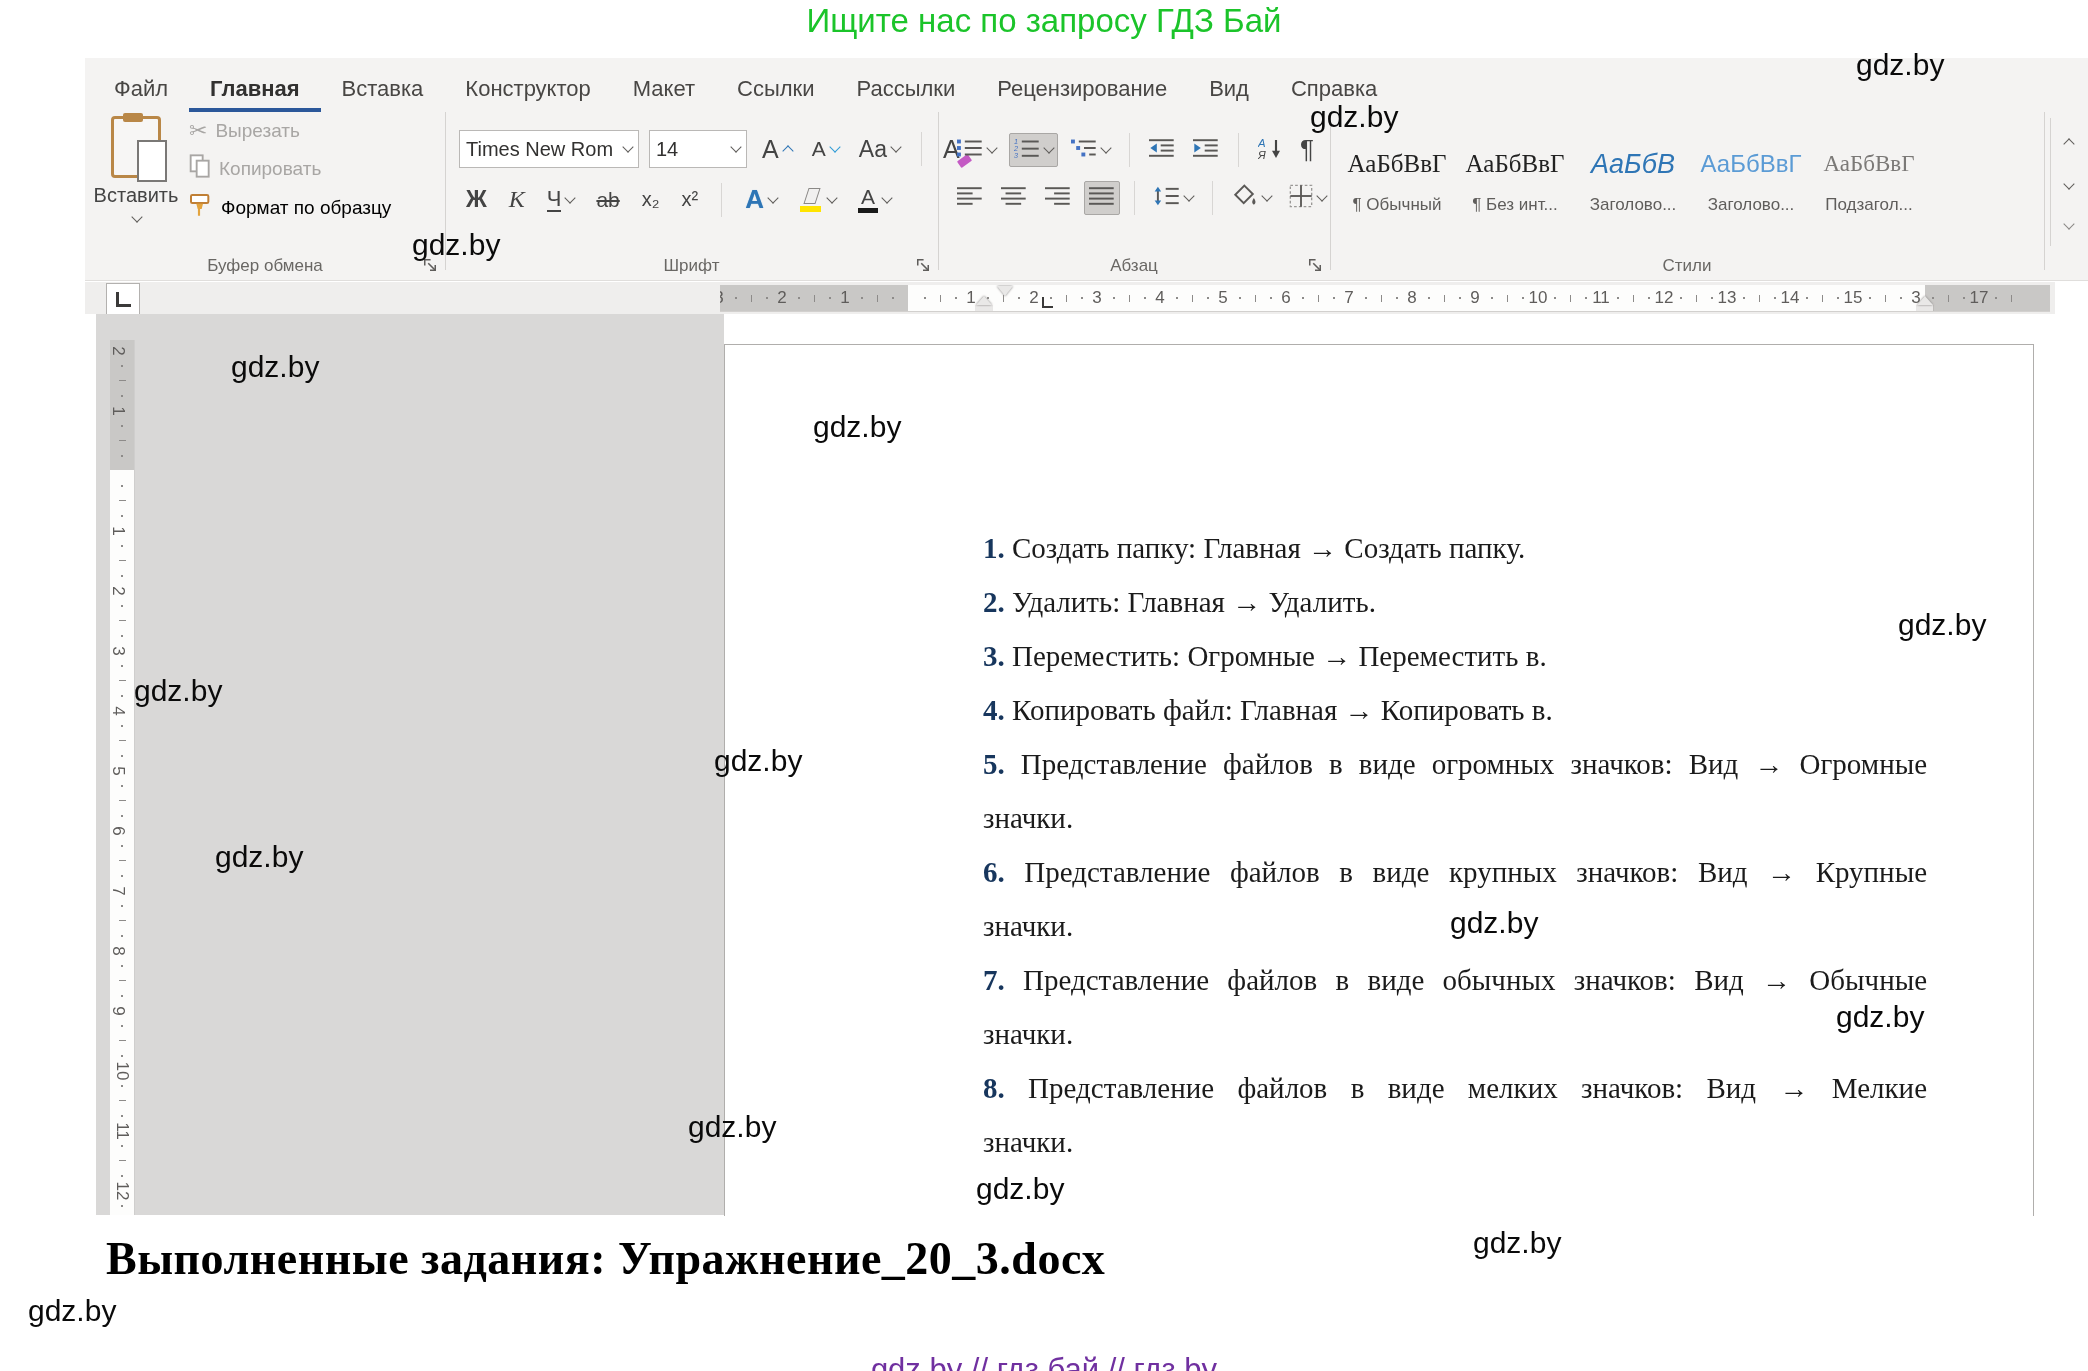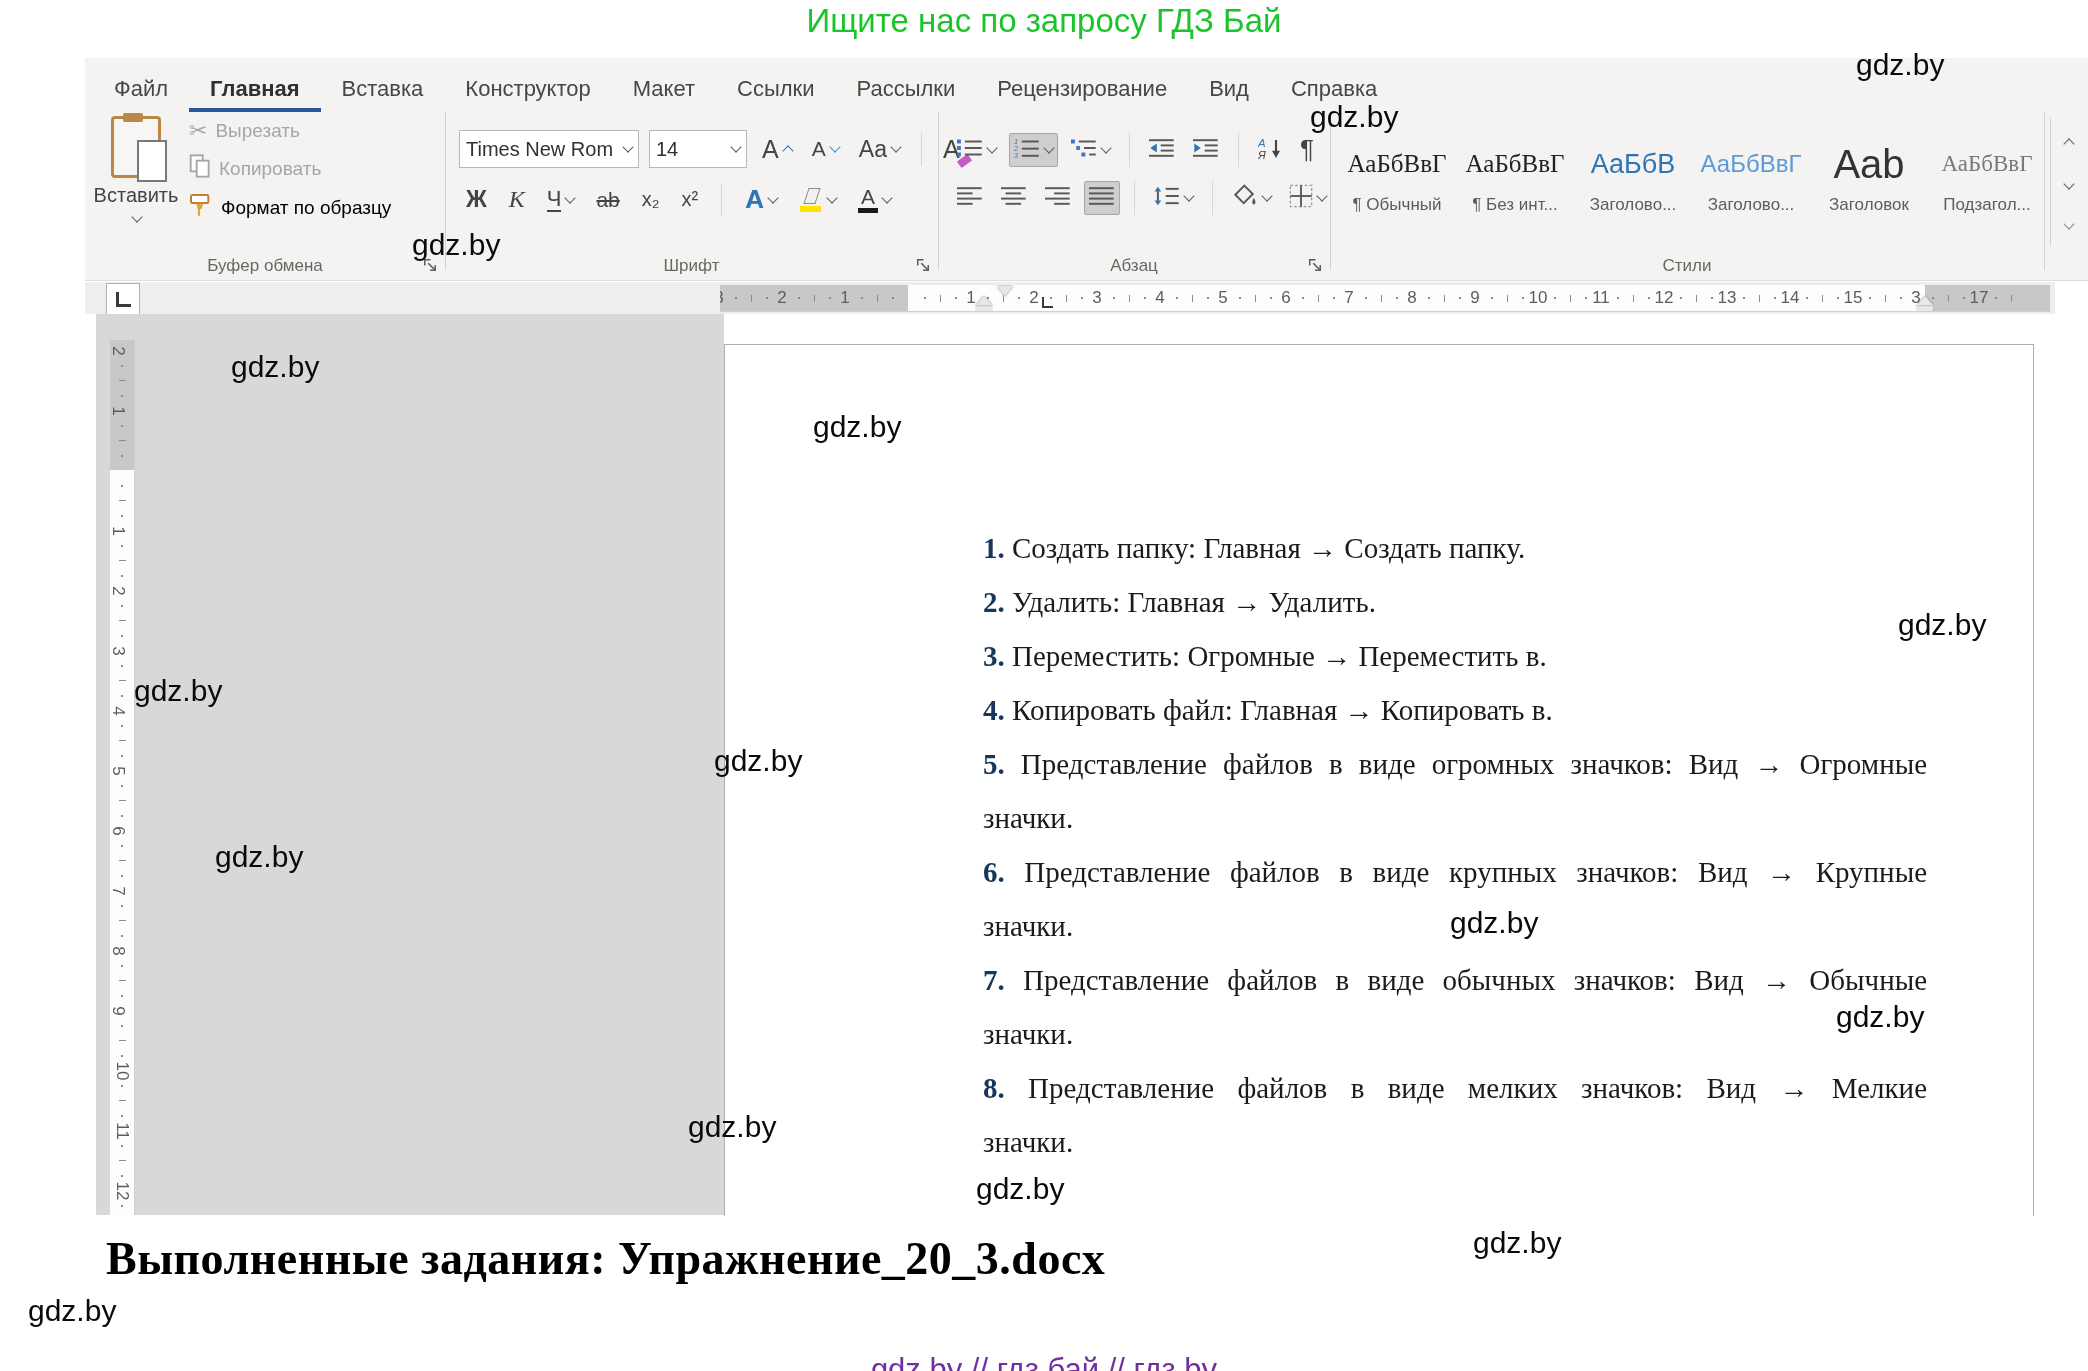--- a/index.html
+++ b/index.html
@@ -52,21 +52,21 @@
   .fcol .bar{width:20px;height:5px;background:#1a1a1a;margin-top:1px;}
   .clearfmt{position:relative;}
   .clearfmt .er{position:absolute;right:-7px;bottom:2px;width:13px;height:8px;background:#c45ac4;transform:rotate(-35deg);border-radius:1px;}
 
   
   .stcards{position:absolute;left:10px;top:8px;display:flex;gap:4px;}
   .stcard{width:112px;height:122px;text-align:center;padding-top:14px;border:1px solid transparent;}
   .stprev{display:block;height:58px;line-height:58px;white-space:nowrap;overflow:hidden;}
   .stname{display:block;font-size:17px;color:#5f5d5b;margin-top:2px;white-space:nowrap;overflow:hidden;}
   .st-0 .stprev,.st-1 .stprev{font-family:"Liberation Serif",serif;font-size:25px;color:#222;}
-  .st-2 .stprev{font-size:27px;color:#2e75b5;}
+  .st-2 .stprev{font-size:27px;color:#2e75b5;font-style:italic;}
   .st-3 .stprev{font-size:24px;color:#5b9bd5;}
   .st-4 .stprev{font-size:40px;color:#333;font-weight:300;}
   .st-5 .stprev{font-family:"Liberation Serif",serif;font-size:23px;color:#7b7977;}
   .starrows{position:absolute;left:1965px;top:60px;width:34px;height:128px;border-left:1px solid #d5d3d1;display:flex;flex-direction:column;align-items:center;justify-content:space-around;}
 
   
   .rulerrow{position:absolute;left:85px;top:282px;width:1970px;height:32px;background:#efeeed;}
   .tabsel{position:absolute;left:21px;top:1px;width:32px;height:30px;background:#fff;border:1px solid #b3b1af;}
   .tabsel i{position:absolute;left:9px;top:8px;width:12px;height:12px;border-left:3px solid #3b3a39;border-bottom:3px solid #3b3a39;}
   .hruler{position:absolute;left:635px;top:3px;width:1330px;height:26px;background:#fdfdfc;overflow:hidden;border-bottom:1px solid #d2d0ce;}
@@ -414,24 +414,20 @@
             <span class="stprev">АаБбВвГ</span>
             <span class="stname">¶ Без инт...</span>
           </div>
           <div class="stcard st-2">
             <span class="stprev">АаБбВ</span>
             <span class="stname">Заголово...</span>
           </div>
           <div class="stcard st-3">
             <span class="stprev">АаБбВвГ</span>
             <span class="stname">Заголово...</span>
-          </div>
-          <div class="stcard st-4">
-            <span class="stprev">Аab</span>
-            <span class="stname">Заголовок</span>
           </div>
           <div class="stcard st-5">
             <span class="stprev">АаБбВвГ</span>
             <span class="stname">Подзагол...</span>
           </div>
         </div>
       <div class="glabel">Стили</div>
     </div>
     <div class="starrows">
       <span class="cv up"></span>

